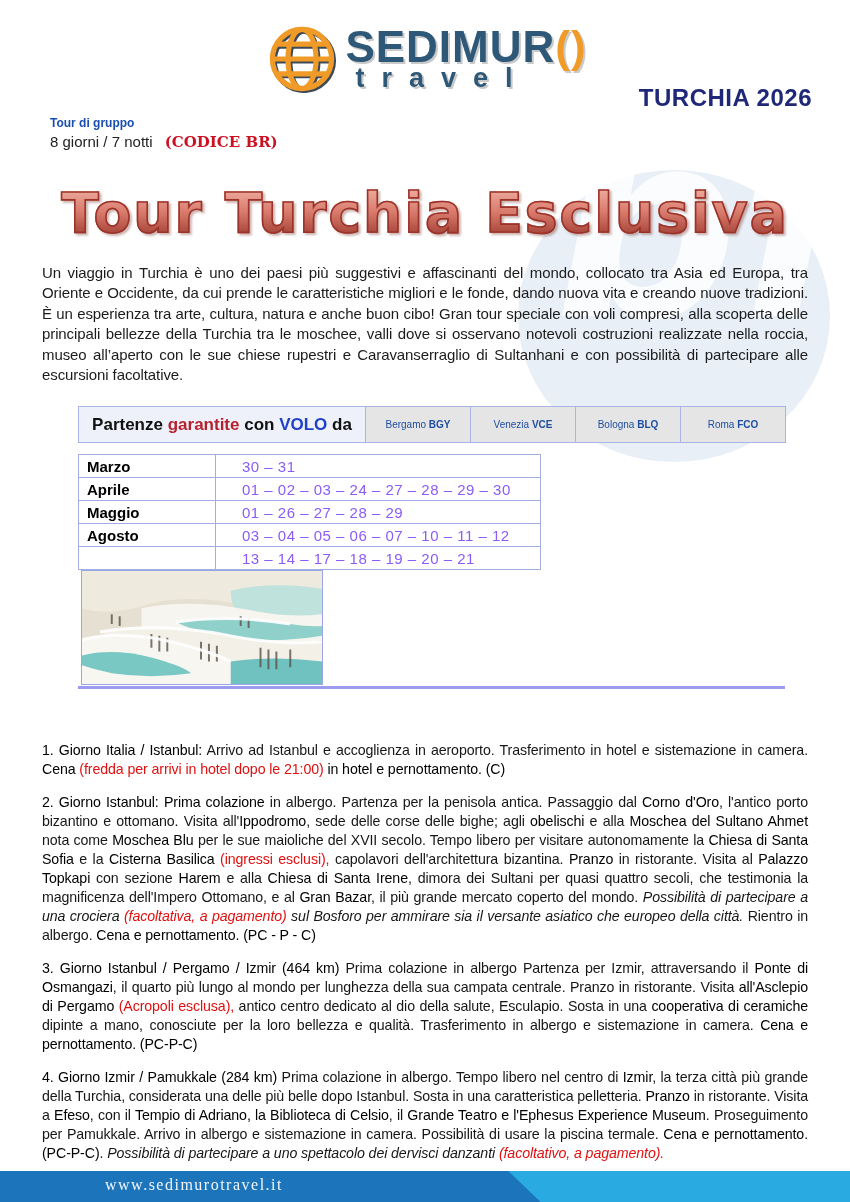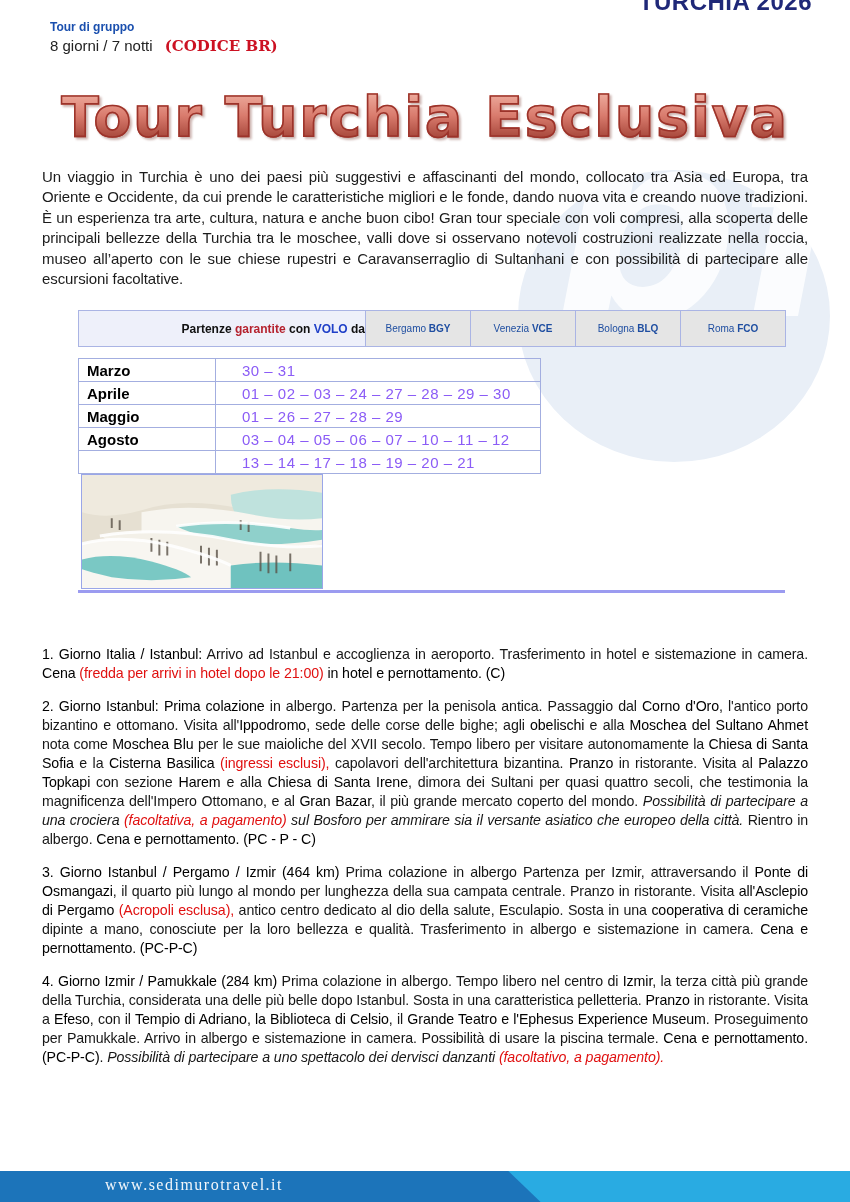--- a/index.html
+++ b/index.html
@@ -56,21 +56,21 @@
   
   .intro {
     margin:10px 42px 0 42px; font-size:15px; line-height:20.4px;
     text-align:justify; color:#1b1b1b; letter-spacing:-0.1px;
   }
   
   .dep-table {
     border-collapse:collapse; margin:21px 0 0 78px; table-layout:fixed;
   }
   .dep-table td { border:1px solid #aab4e4; height:36px; vertical-align:middle; }
-  .dep-label-cell { width:287px; background:#eef0fa; text-align:right; font-size:12px; font-weight:bold; color:#111; }
+  .dep-label-cell { width:287px; background:#eef0fa; text-align:center; font-size:17px; font-weight:bold; color:#111; }
   .dep-label-cell .w-red { color:#b5222e; }
   .dep-label-cell .w-blue { color:#2040c8; }
   .dep-airport { width:105px; text-align:center; font-size:10px; color:#1f4ea1; background:#e5e5e5; }
   .dep-airport b { font-weight:bold; }
   
   .dates-row { display:flex; margin:11px 0 0 78px; width:707px; align-items:flex-start;flex-direction:column; }
   .dates-table { border-collapse:collapse; table-layout:fixed; }
   .dates-table td { border:1px solid #a3aee0; height:23px; vertical-align:middle; font-size:15px; }
   .month-cell { width:137px; font-weight:bold; color:#000; padding-left:8px; }
   .dates-cell { width:325px; color:#8b5cf6; padding-left:26px; letter-spacing:0.5px; }
@@ -104,20 +104,40 @@
 <body>
 
 <div class="page">
 
   <div class="watermark">
     <div class="watermark-text">bf</div>
   </div>
 
   <div class="content">
 
+    <div class="logo-row">
+      <svg class="logo-globe" viewBox="0 0 100 100">
+        <g stroke="#3c4a58" stroke-width="7" fill="none" transform="translate(2.5,2.5)">
+          <circle cx="50" cy="50" r="40"></circle>
+          <ellipse cx="50" cy="50" rx="19" ry="40"></ellipse>
+          <path d="M14,30 H86 M10,50 H90 M14,70 H86"></path>
+        </g>
+        <g stroke="#f09b28" stroke-width="7" fill="none">
+          <circle cx="50" cy="50" r="40"></circle>
+          <ellipse cx="50" cy="50" rx="19" ry="40"></ellipse>
+          <path d="M14,30 H86 M10,50 H90 M14,70 H86"></path>
+        </g>
+      </svg>
+      <div class="logo-text">
+        <div class="logo-main">
+          <span>SEDIMUR</span><span class="paren">()</span>
+        </div>
+        <div class="logo-sub">travel</div>
+      </div>
+    </div>
 
     <div class="year-title">TURCHIA 2026</div>
 
     <div class="tour-type">Tour di gruppo</div>
     <div class="duration-row">
       <span>8 giorni / 7 notti</span>
       <span class="code">(CODICE BR)</span>
     </div>
 
     <div class="main-title-wrap">

